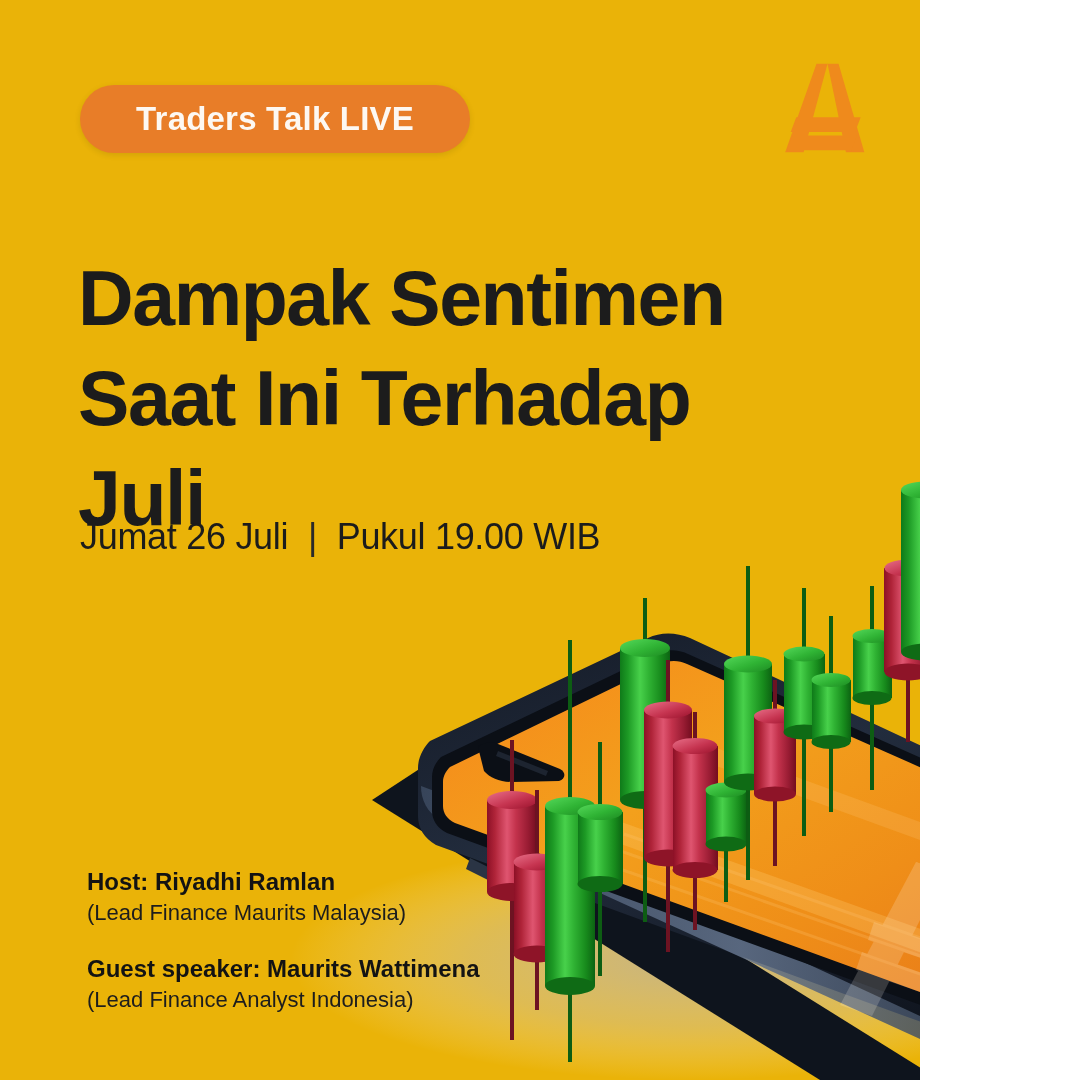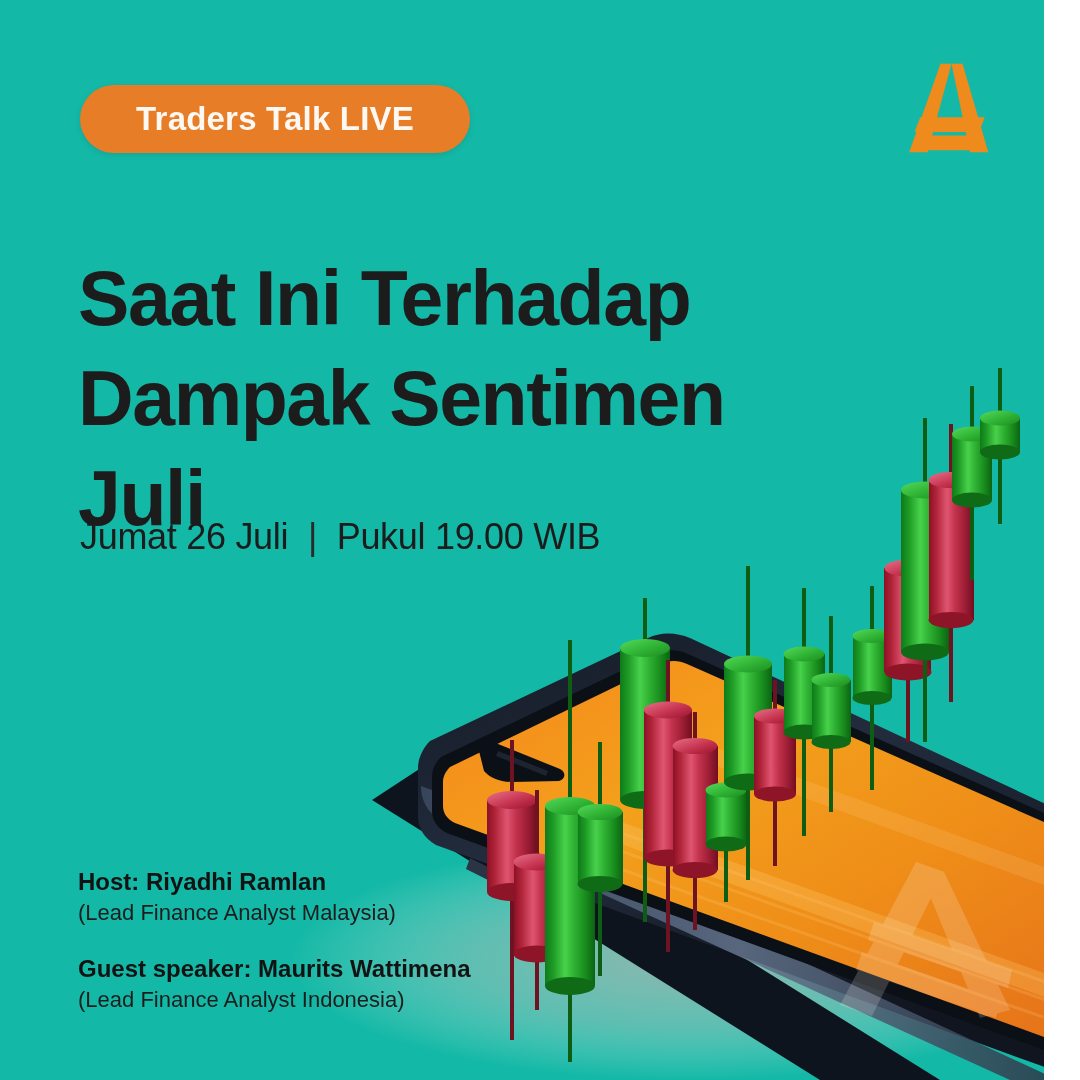--- a/index.html
+++ b/index.html
@@ -1,23 +1,23 @@
 <!DOCTYPE html>
 <html><head>
 <meta charset="utf-8">
 <style>
   html, body {
     margin: 0; padding: 0;
     background: #fff;
   }
   .poster {
     position: relative;
-    width: 1044px; height: 1080px;
+    width: 920px; height: 1080px;
     overflow: hidden;
-    background: #14b8a6;
+    background: #eab308;
     font-family: "Liberation Sans", sans-serif;
   }
 
   
   .badge {
     position: absolute;
     left: 80px; top: 85px;
     width: 390px; height: 68px;
     border-radius: 34px;
     background: #e87d28;
@@ -60,21 +60,21 @@
     font-size: 36px;
     font-weight: normal;
     letter-spacing: -.3px;
     white-space: nowrap;
   }
   .dt-sep { padding: 0 10px; font-weight: 300; color: #2a2a2a; }
 
   
   .credits {
     position: absolute;
-    left: 78px; top: 866px;
+    left: 87px; top: 866px;
     z-index: 40;
   }
   .credit-block { margin-bottom: 26px; }
   .credit-block:last-child { margin-bottom: 8px; }
   .credit-name {
     color: #131313;
     font-size: 24px;
     font-weight: bold;
     line-height: 1.32;
     white-space: nowrap;
@@ -365,35 +365,35 @@
   <svg class="logo" viewBox="0 0 100 104" xmlns="http://www.w3.org/2000/svg">
     <g fill="#ef8a1c">
       <path d="M 44 4 L 56 4 L 30 100 L 10 100 Z"></path>
       <path d="M 56 4 L 68 4 L 96 100 L 76 100 Z"></path>
       <path d="M 22 62 L 92 62 L 86 78 L 16 78 Z"></path>
       <path d="M 18 82 L 88 82 L 82 98 L 12 98 Z"></path>
     </g>
   </svg>
 
   <h1 class="headline">
+    <span class="hl-line">Dampak Sentimen</span>
     <span class="hl-line">Saat Ini Terhadap</span>
-    <span class="hl-line">Dampak Sentimen</span>
     <span class="hl-line">Juli</span>
   </h1>
 
   <div class="datetime">
     <span>Jumat 26 Juli</span>
     <span class="dt-sep">|</span>
     <span>Pukul 19.00 WIB</span>
   </div>
 
   <div class="credits">
     <div class="credit-block">
       <div class="credit-name">Host: Riyadhi Ramlan</div>
-      <div class="credit-role">(Lead Finance Analyst Malaysia)</div>
+      <div class="credit-role">(Lead Finance Maurits Malaysia)</div>
     </div>
     <div class="credit-block">
       <div class="credit-name">Guest speaker: Maurits Wattimena</div>
       <div class="credit-role">(Lead Finance Analyst Indonesia)</div>
     </div>
   </div>
 
 </div>
 
 </body></html>

